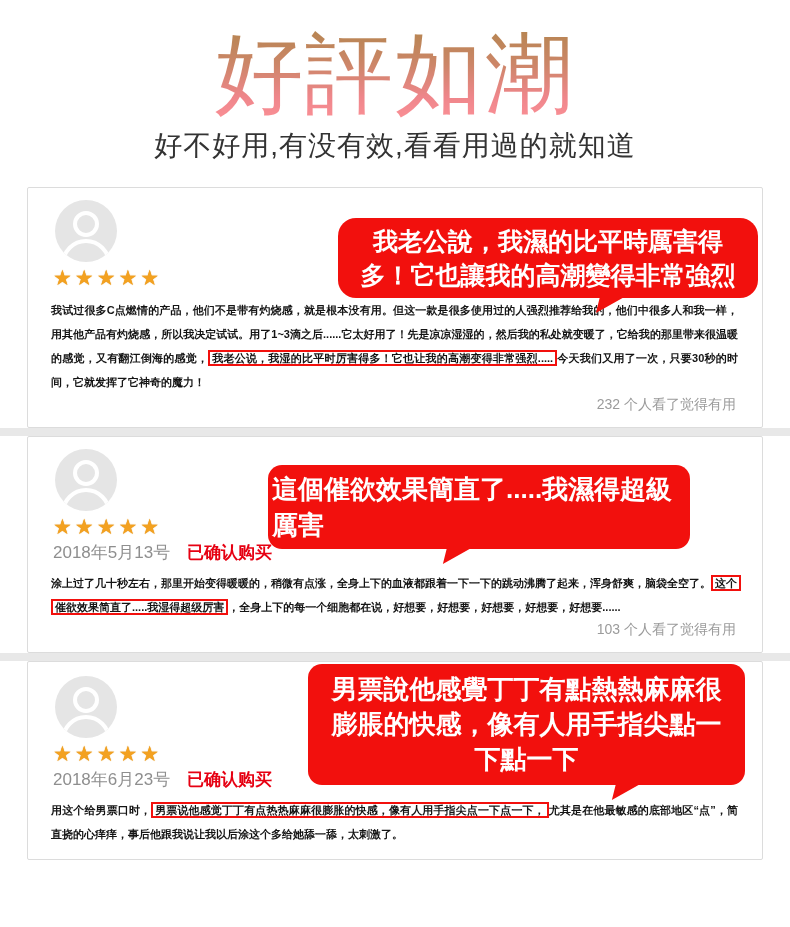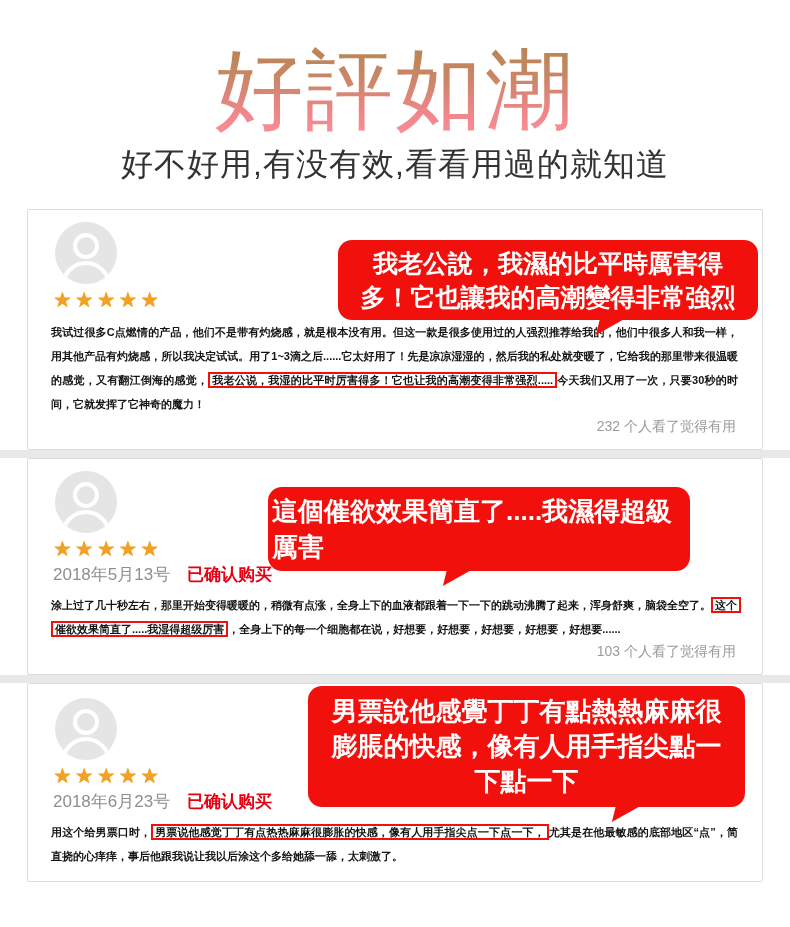--- a/index.html
+++ b/index.html
@@ -1,29 +1,29 @@
 <!DOCTYPE html>
 <html><head>
 <meta charset="utf-8">
 <style>
   html,body{margin:0;padding:0;}
   body{
     width:790px;min-height:927px;background:#ffffff;
     font-family:"Liberation Sans","DejaVu Sans",sans-serif;
     -webkit-font-smoothing:antialiased;
   }
-  .header{padding-top:42px;text-align:center;}
+  .header{padding-top:26px;text-align:center;}
   .page-title{
     font-size:88px;line-height:1.08;font-weight:400;letter-spacing:2px;
     display:inline-block;
     background:linear-gradient(180deg,#b4854f 0%,#cc8668 40%,#ef868b 75%,#fb9096 100%);
     -webkit-background-clip:text;background-clip:text;color:transparent;
   }
   .page-subtitle{
-    margin-top:6px;font-size:32px;color:#333333;letter-spacing:1px;
+    margin-top:6px;font-size:28px;color:#333333;letter-spacing:1px;
   }
   .cards{margin-top:22px;}
   .band{height:8px;background:#e8e8e8;width:100%;}
   .card{
     position:relative;margin:0 27px;background:#ffffff;
     border:1px solid #dcdcdc;border-radius:2px;
     padding:12px 24px 13px 23px;box-sizing:border-box;
   }
   .avatar{
     width:62px;height:62px;border-radius:50%;background:#e5e5e5;
@@ -53,21 +53,21 @@
     border-radius:14px;box-sizing:border-box;
     display:flex;align-items:center;word-break:break-all;
   }
   .bubble .tail{
     position:absolute;bottom:-15px;width:0;height:0;
     border-top:17px solid #f2100d;border-right:26px solid transparent;
     transform:skewX(-14deg);
   }
   
   .bubble.b1{right:4px;top:30px;width:420px;min-height:70px;padding:6px 14px;
-             font-size:25px;line-height:34px;text-align:center;justify-content:center;}
+             font-size:25px;line-height:34px;text-align:center;justify-content:center;border-radius:18px;}
   .bubble.b1 .tail{left:62%;}
   .bubble.b2{left:240px;top:28px;width:422px;min-height:74px;padding:6px 4px;
              font-size:26px;line-height:36px;text-align:left;}
   .bubble.b2 .tail{left:42%;}
   .bubble.b3{left:280px;top:2px;width:437px;min-height:102px;padding:8px 20px;
              font-size:26px;line-height:35px;text-align:center;}
   .bubble.b3 .tail{left:70%;}
   .card.c3 .avatar{margin-top:2px;}
 </style>
 </head>

